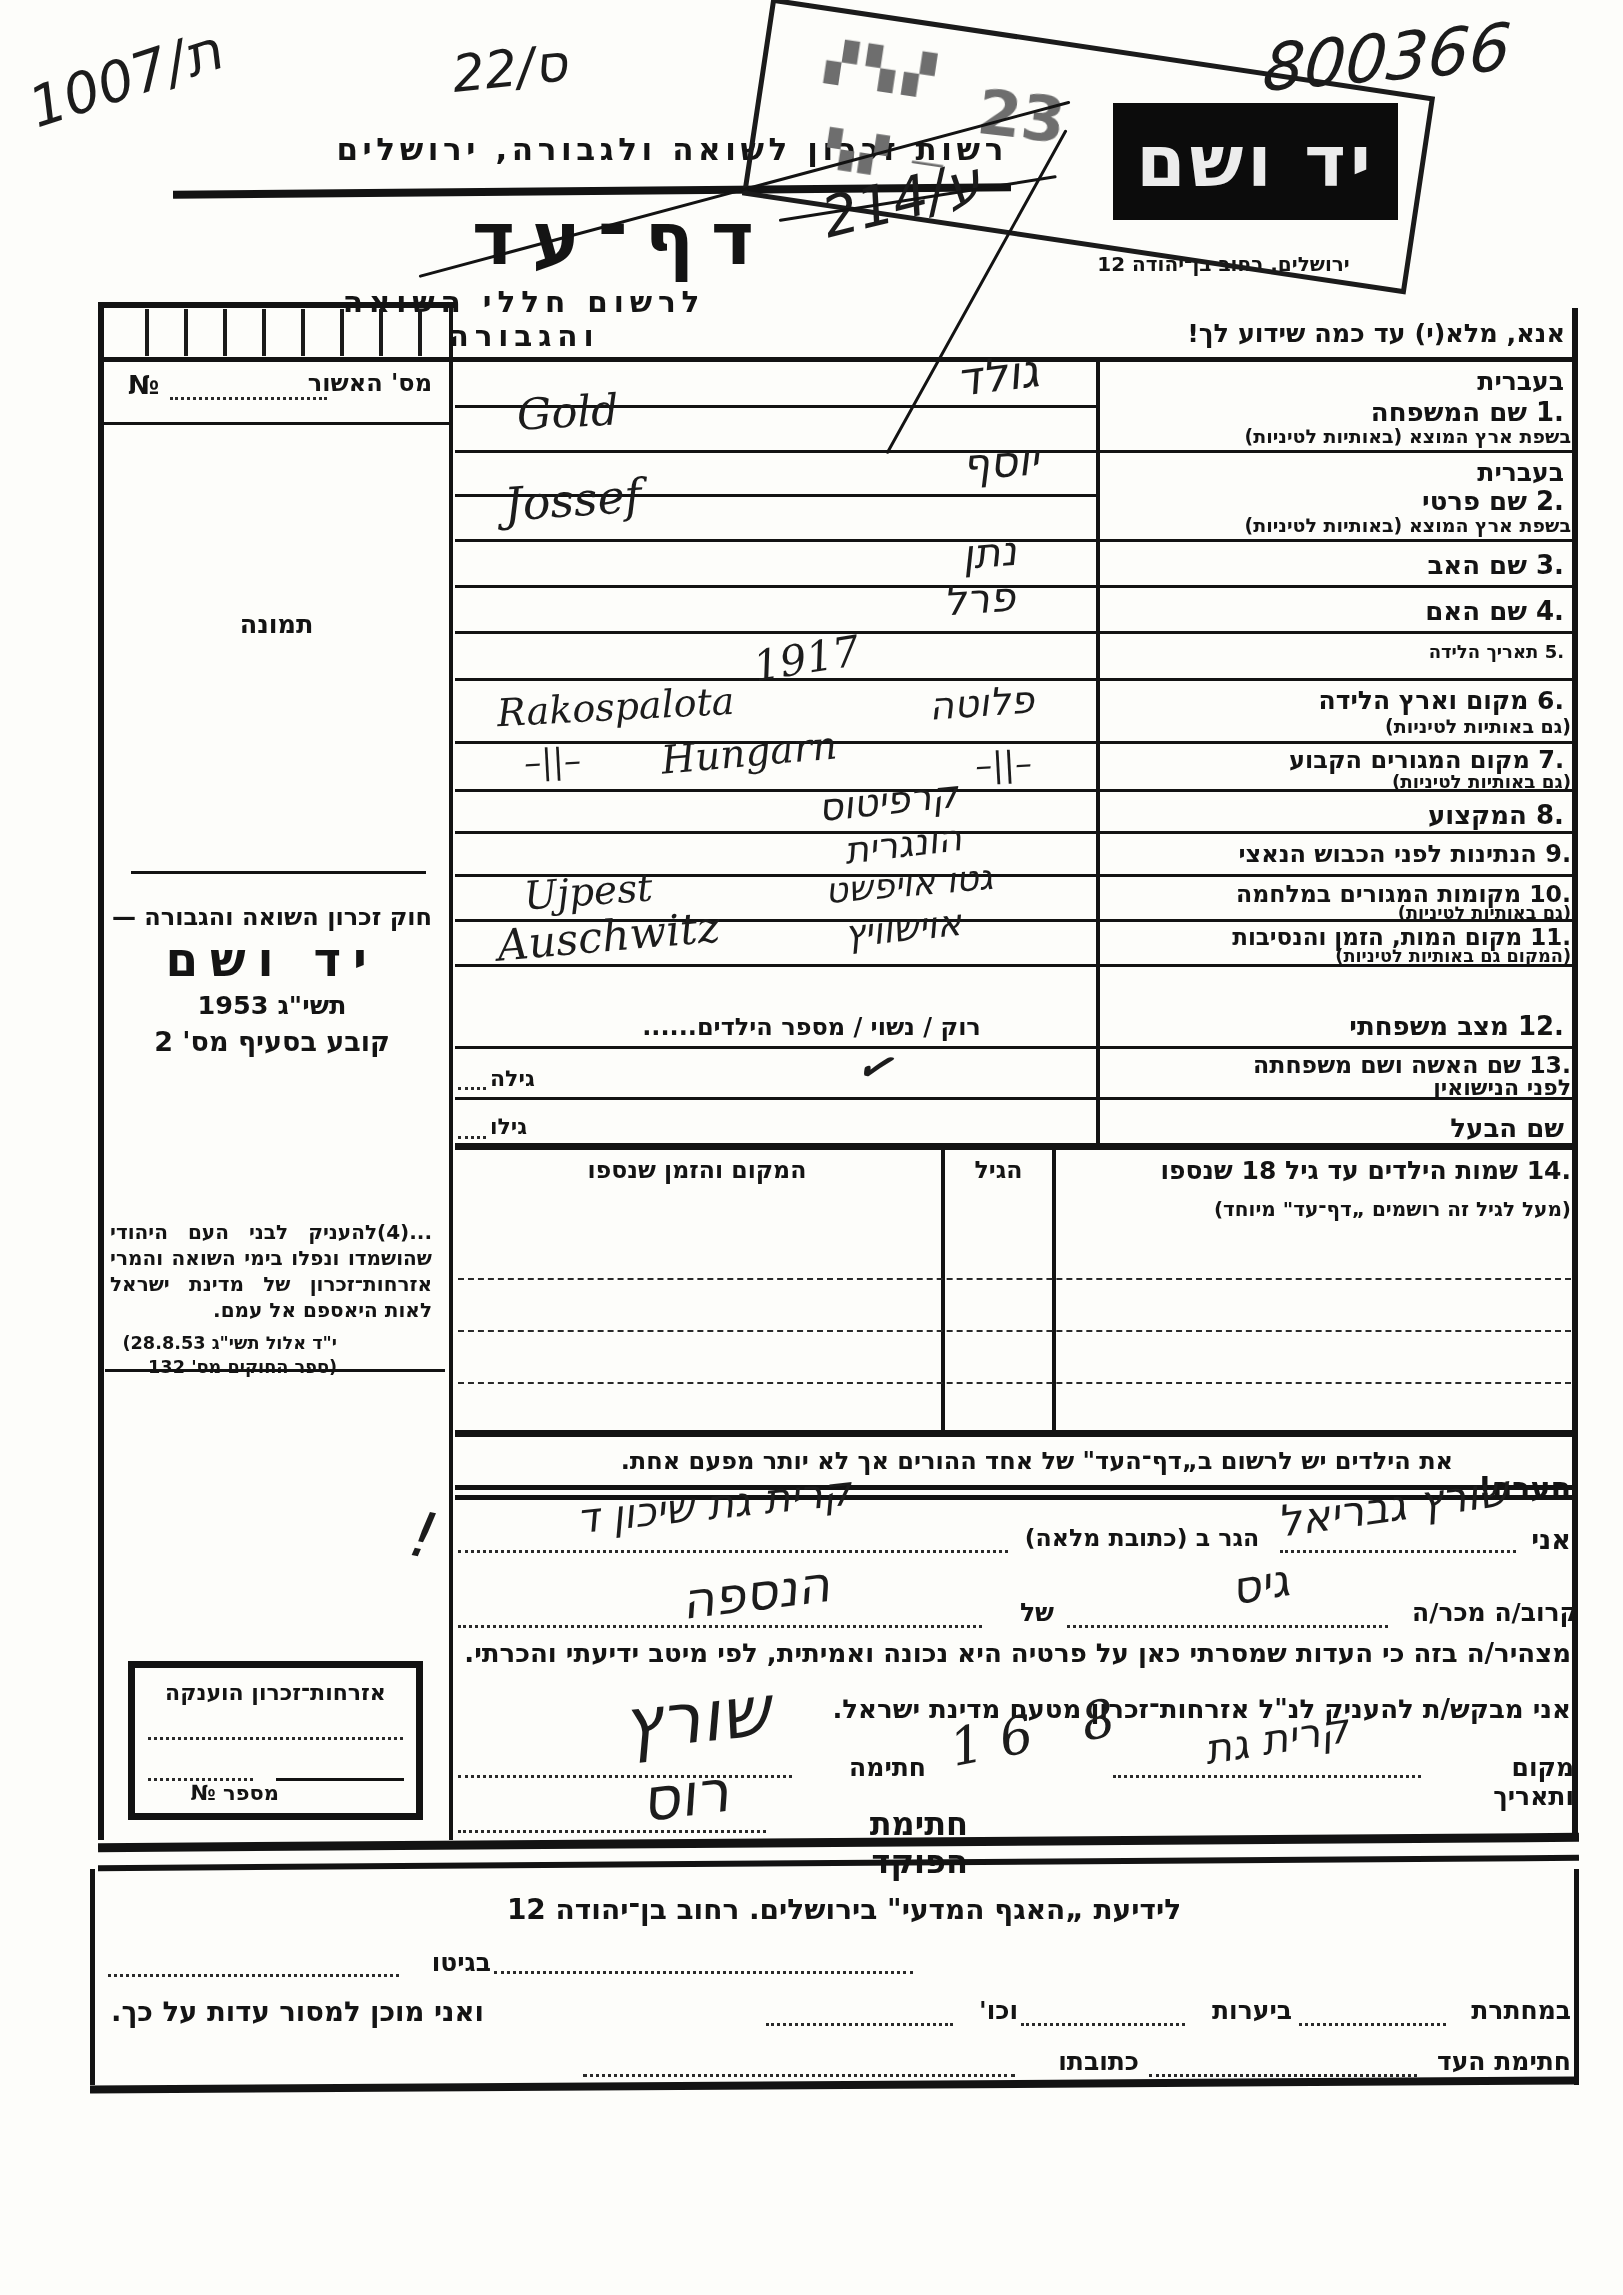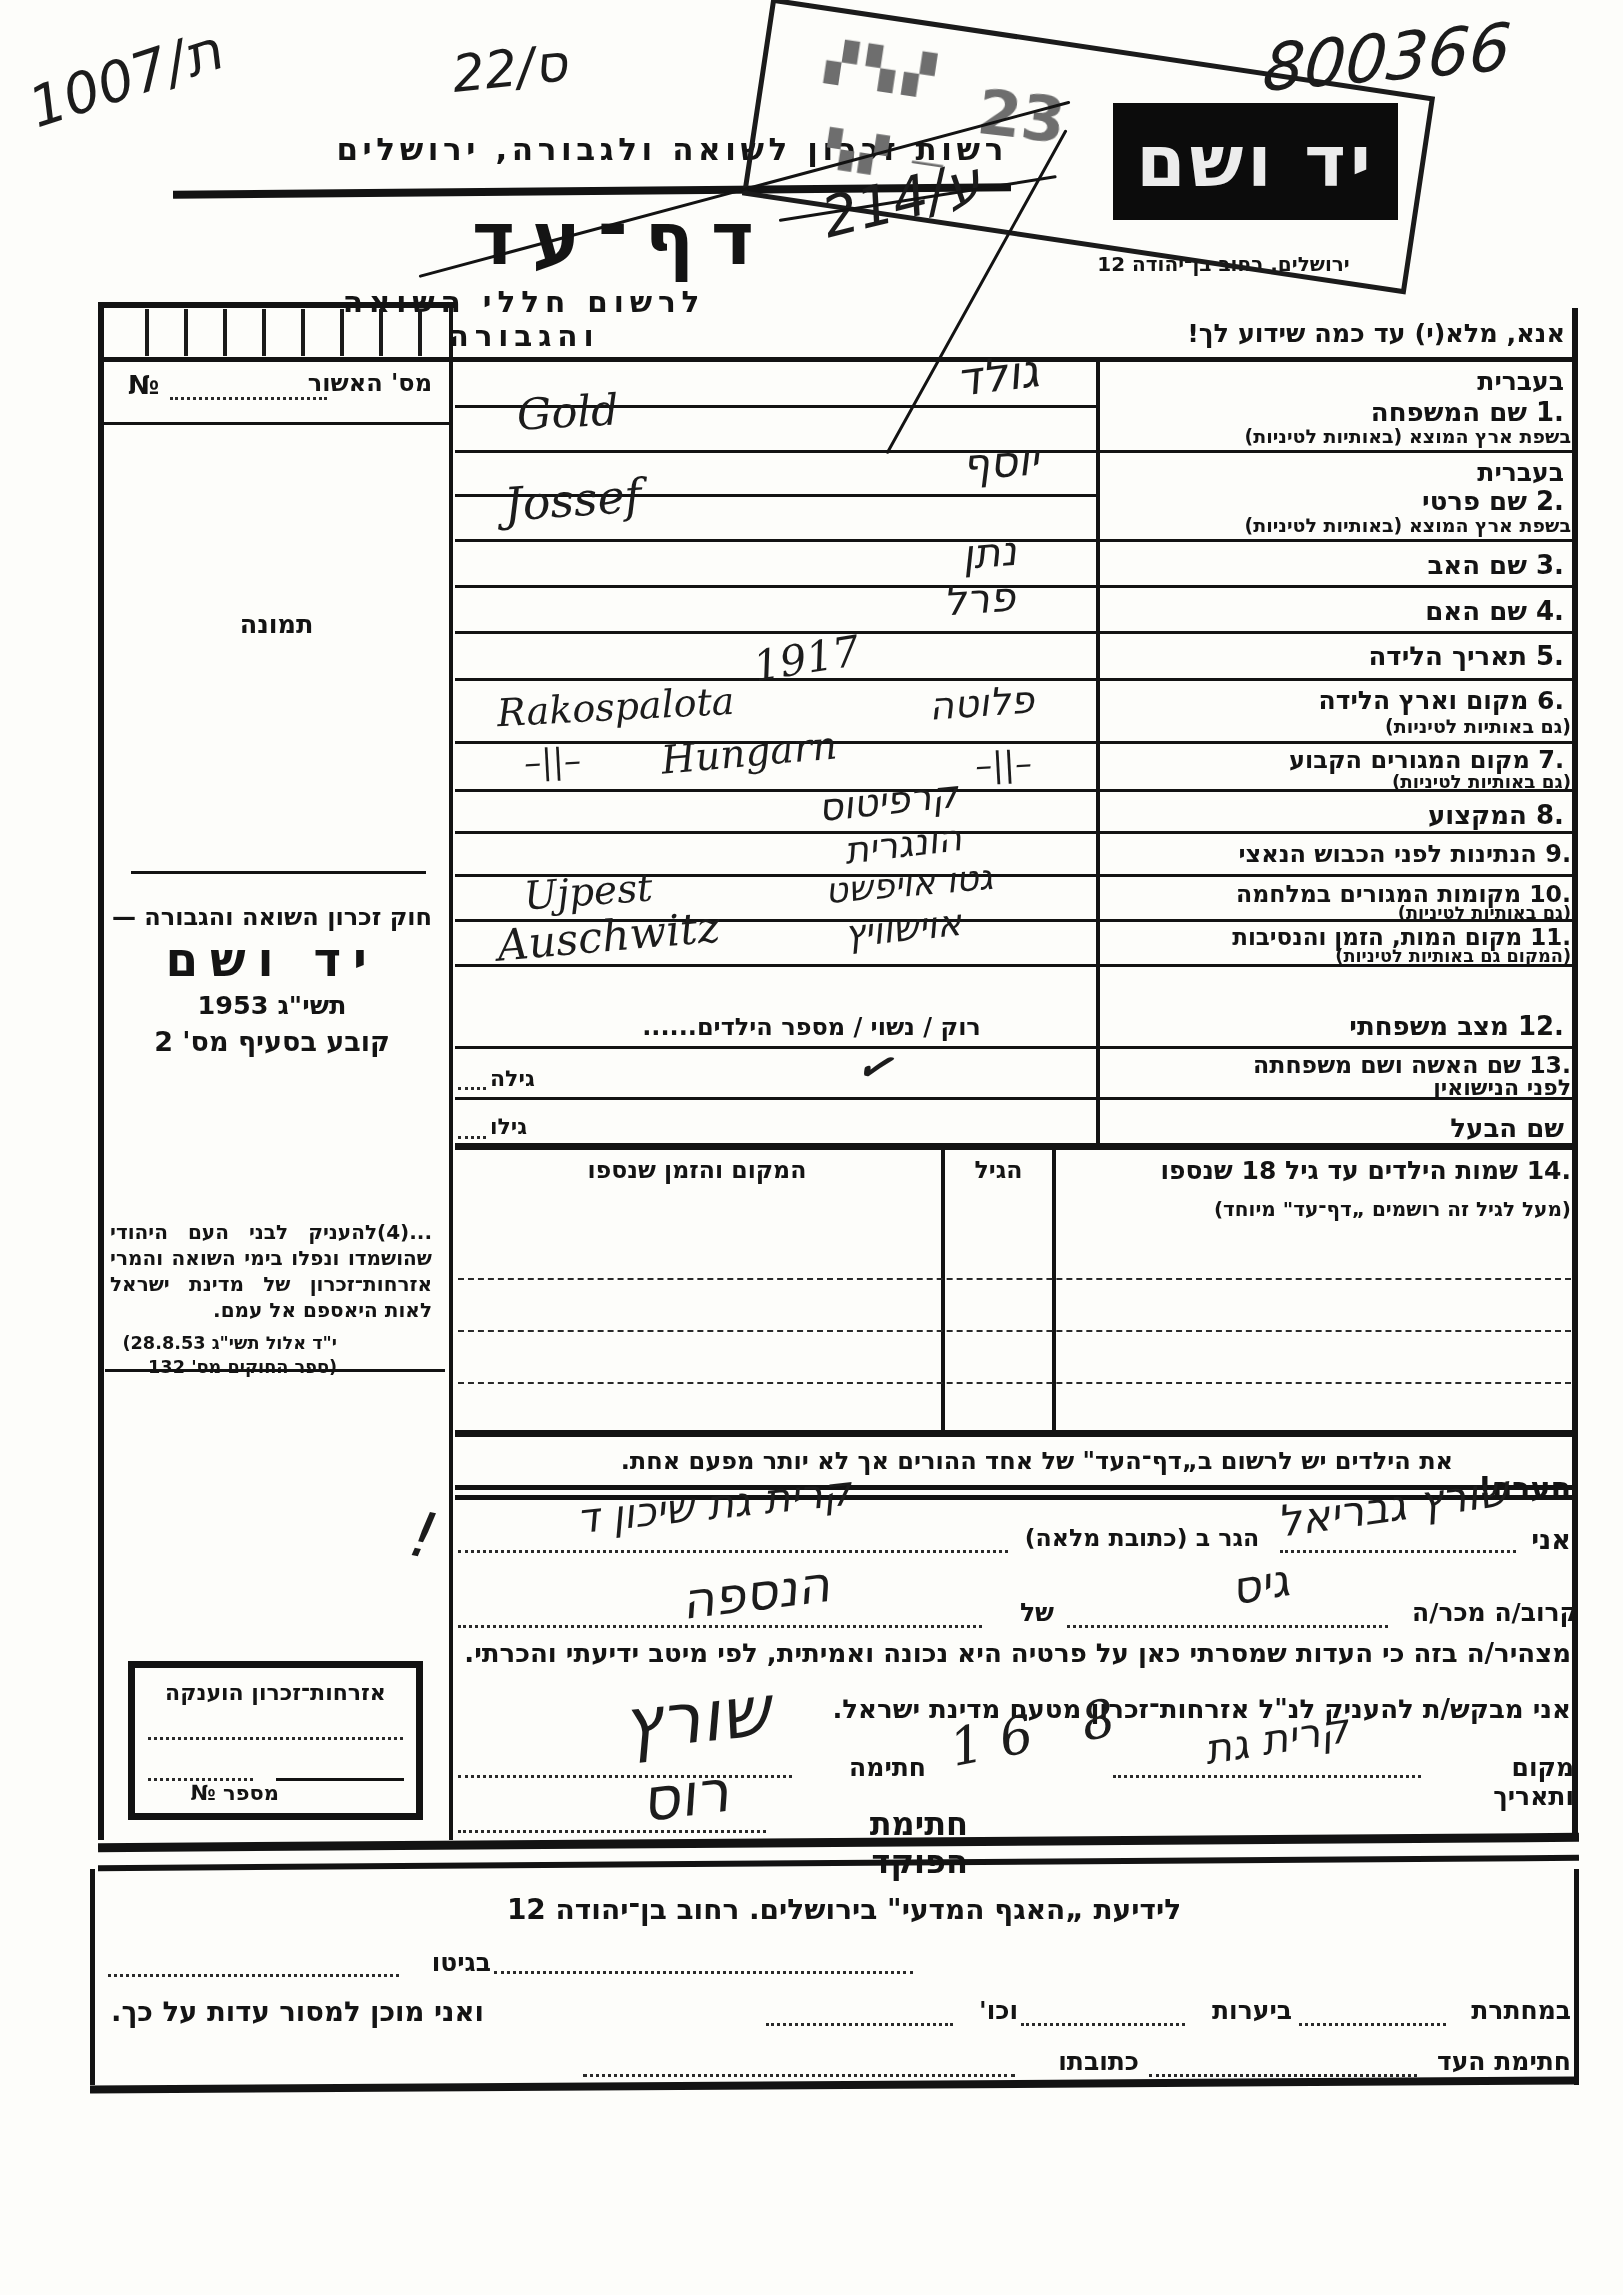--- a/index.html
+++ b/index.html
@@ -110,21 +110,21 @@
   <div class="lbl" style="left:1106px;top:367px;width:458px;font-size:25px;">בעברית</div>
   <div class="lbl" style="left:1106px;top:397px;width:458px;font-size:26px;"><span>.1</span> <span>שם המשפחה</span></div>
   <div class="lbl" style="left:1106px;top:425px;width:465px;font-size:19px;">בשפת ארץ המוצא (באותיות לטיניות)</div>
 
   <div class="lbl" style="left:1106px;top:458px;width:458px;font-size:25px;">בעברית</div>
   <div class="lbl" style="left:1106px;top:486px;width:458px;font-size:26px;"><span>.2</span> <span>שם פרטי</span></div>
   <div class="lbl" style="left:1106px;top:514px;width:465px;font-size:19px;">בשפת ארץ המוצא (באותיות לטיניות)</div>
 
   <div class="lbl" style="left:1106px;top:550px;width:458px;font-size:26px;"><span>.3</span> <span>שם האב</span></div>
   <div class="lbl" style="left:1106px;top:596px;width:458px;font-size:26px;"><span>.4</span> <span>שם האם</span></div>
-  <div class="lbl" style="left:1106px;top:641px;width:458px;font-size:26px;"><span>.5</span> <span>תאריך הלידה</span></div>
+  <div class="lbl" style="left:1106px;top:641px;width:458px;font-size:18px;"><span>.5</span> <span>תאריך הלידה</span></div>
 
   <div class="lbl" style="left:1106px;top:686px;width:458px;font-size:25px;"><span>.6</span> <span>מקום וארץ הלידה</span></div>
   <div class="lbl" style="left:1106px;top:715px;width:465px;font-size:19px;">(גם באותיות לטיניות)</div>
 
   <div class="lbl" style="left:1106px;top:746px;width:458px;font-size:24px;"><span>.7</span> <span>מקום המגורים הקבוע</span></div>
   <div class="lbl" style="left:1106px;top:771px;width:465px;font-size:18.3px;">(גם באותיות לטיניות)</div>
 
   <div class="lbl" style="left:1106px;top:800px;width:458px;font-size:26px;"><span>.8</span> <span>המקצוע</span></div>
   <div class="lbl" style="left:1106px;top:840px;width:465px;font-size:24px;"><span>.9</span> <span>הנתינות לפני הכבוש הנאצי</span></div>
 

